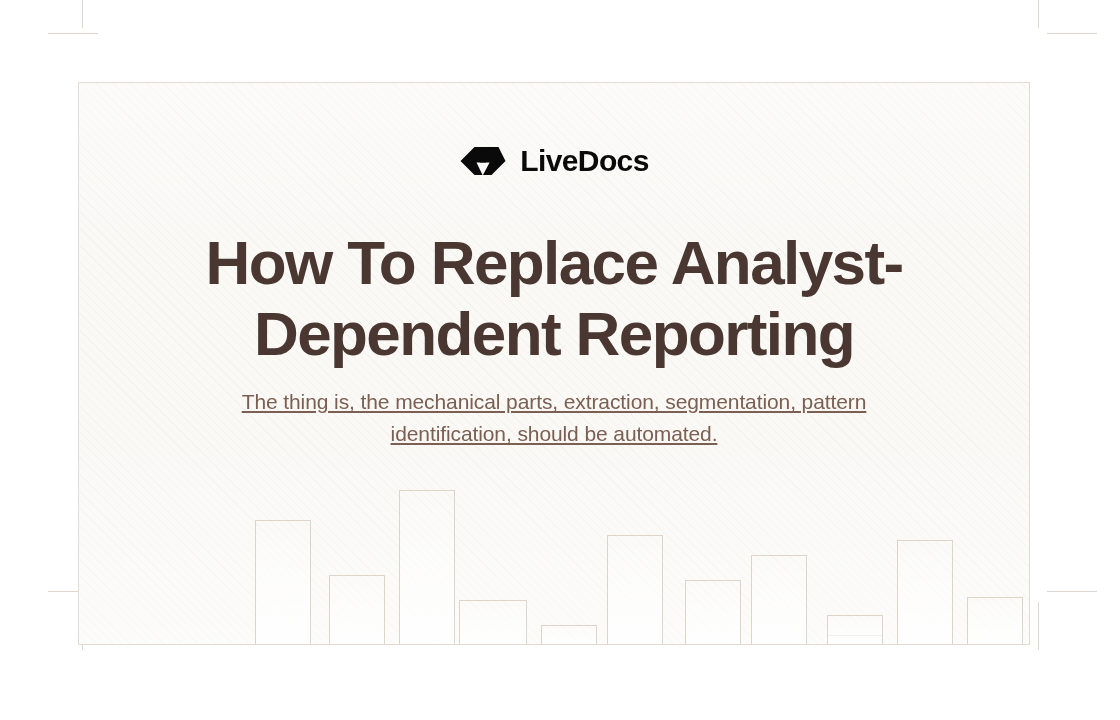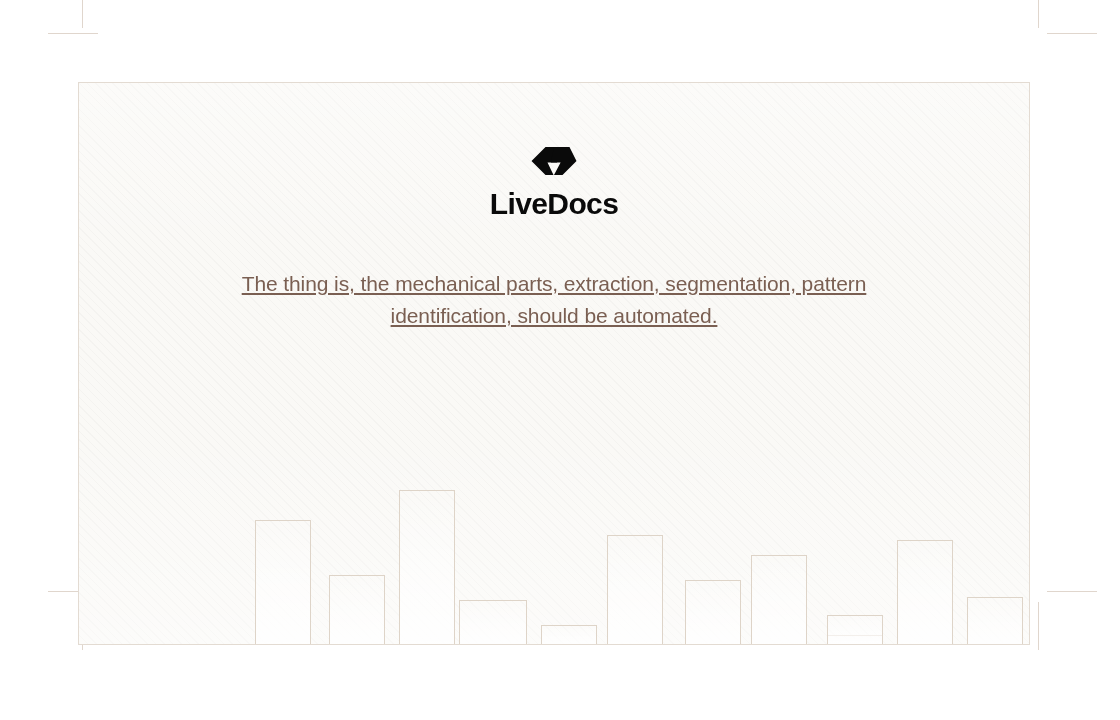--- a/index.html
+++ b/index.html
@@ -96,22 +96,21 @@
     flex-direction:column;
     align-items:center;
     padding-top:63px;
   }
 
   
   #logo {
     display:flex;
     align-items:center;
     gap:13px;
-    margin-bottom:32px;
-    flex-direction:column;
+    margin-bottom:52px;
   }
   #logo-mark { display:block; }
   #logo-word {
     font-size:30px;
     font-weight:bold;
     letter-spacing:-0.6px;
     color:#0a0a0a;
     line-height:1;
   }
 
@@ -175,18 +174,19 @@
     <div id="content">
 
       <div id="logo">
         <svg id="logo-mark" width="48" height="30" viewBox="0 0 48 30">
           <path d="M15.5 1 L1.5 15 L15.5 29 L23.5 29 L17.5 16.6 L27.0 16.6 L32.2 1 Z" fill="#0a0a0a"></path>
           <path d="M24.0 1 L39.5 1 L46.5 15 L32.5 29 L24.0 29 L30.6 16.6 L20.8 16.6 Z" fill="#0a0a0a"></path>
         </svg>
         <span id="logo-word">LiveDocs</span>
       </div>
 
+      <h1 id="title">How To Replace Analyst-Dependent Reporting</h1>
 
       <p id="subtitle">The thing is, the mechanical parts, extraction, segmentation, pattern identification, should be automated.</p>
 
     </div>
   </div>
 </div>
 
 </body></html>

